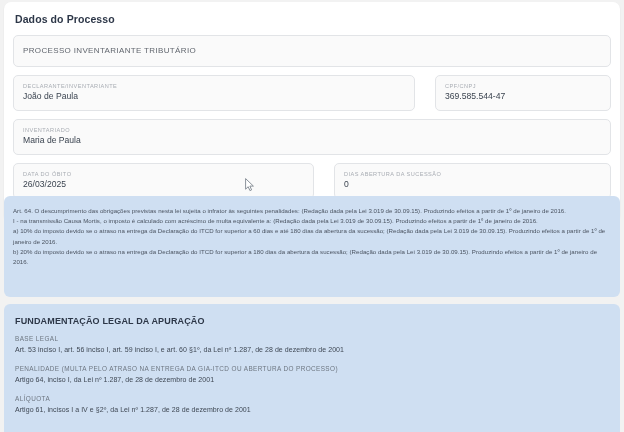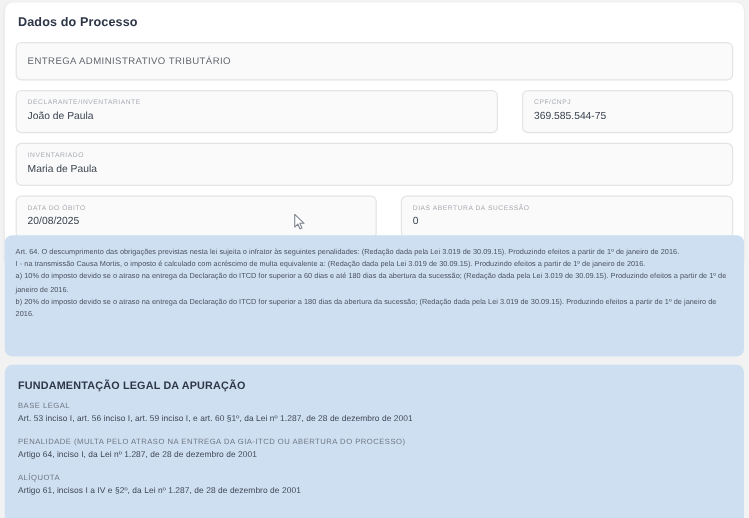--- a/index.html
+++ b/index.html
@@ -151,43 +151,43 @@
 </head>
 <body>
 
 <div class="page">
 
   <div class="card">
     <div class="card-title">Dados do Processo</div>
     <div class="card-body">
 
       <div class="field field-single">
-        <div class="field-value field-value-caps">ENTREGA ADMINISTRATIVO TRIBUTÁRIO</div>
+        <div class="field-value field-value-caps">PROCESSO INVENTARIANTE TRIBUTÁRIO</div>
       </div>
 
       <div class="row">
         <div class="field col-wide">
           <div class="field-label">DECLARANTE/INVENTARIANTE</div>
           <div class="field-value">João de Paula</div>
         </div>
         <div class="field col-narrow">
           <div class="field-label">CPF/CNPJ</div>
-          <div class="field-value">369.585.544-75</div>
+          <div class="field-value">369.585.544-47</div>
         </div>
       </div>
 
       <div class="field">
         <div class="field-label">Inventariado</div>
         <div class="field-value">Maria de Paula</div>
       </div>
 
       <div class="row">
         <div class="field col-half-a">
           <div class="field-label">Data do Óbito</div>
-          <div class="field-value">20/08/2025</div>
+          <div class="field-value">26/03/2025</div>
         </div>
         <div class="field col-half-b">
           <div class="field-label">DIAS ABERTURA DA SUCESSÃO</div>
           <div class="field-value">0</div>
         </div>
       </div>
 
     </div>
   </div>
 

